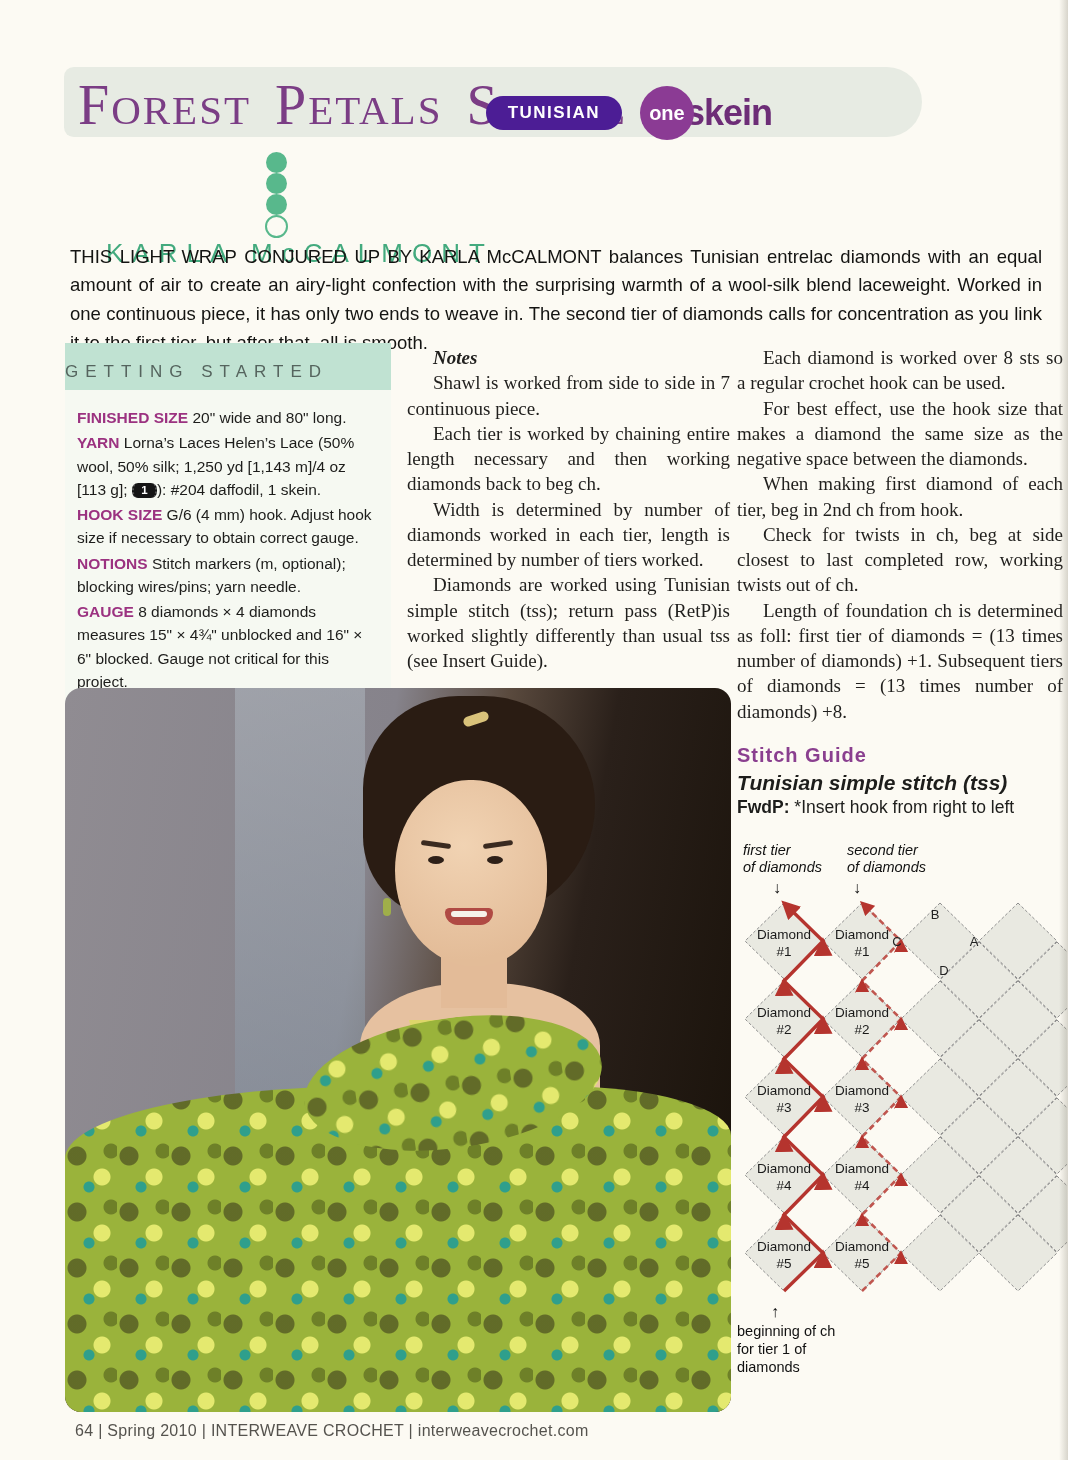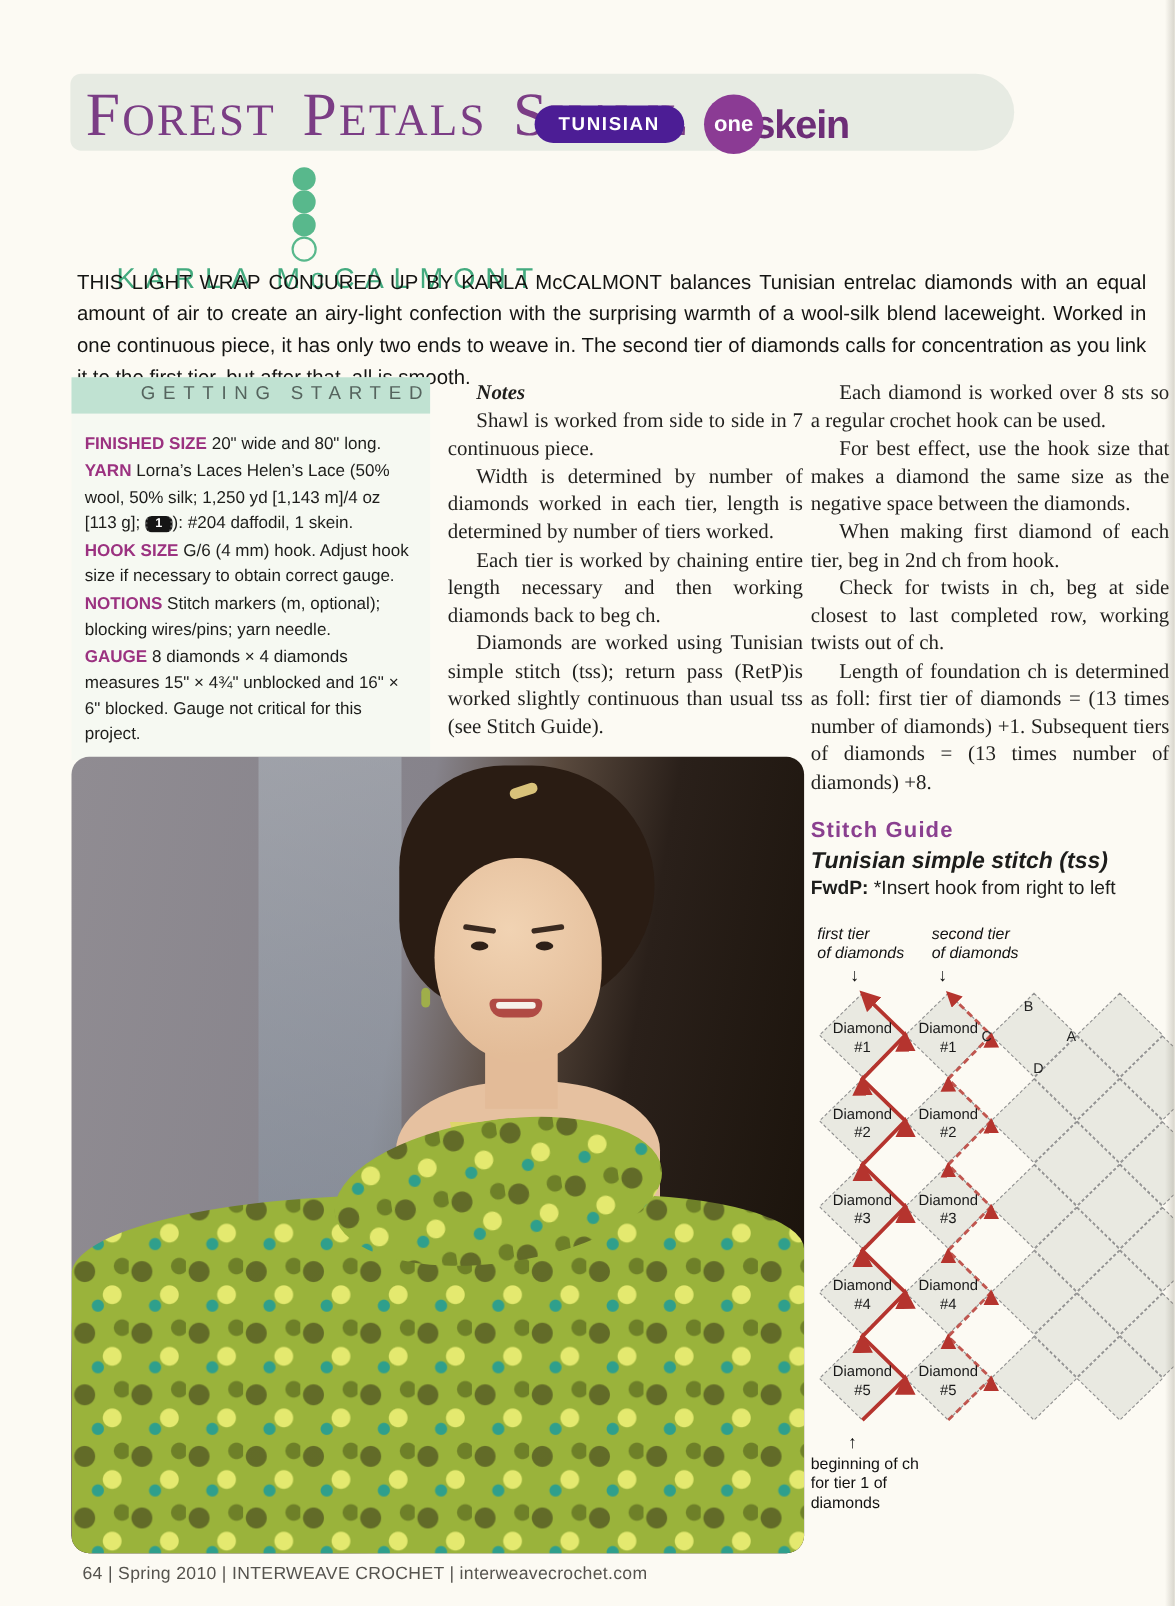--- a/index.html
+++ b/index.html
@@ -44,22 +44,22 @@
   .author-name{margin-left:34px; font-size:26px; letter-spacing:9px; color:#43aa7e;}
 
   .intro{
     position:absolute; left:70px; top:224px; width:972px;
     font-size:18.5px; line-height:1.55; color:#141412; text-align:justify;
   }
 
   
   .gs-box{position:absolute; left:65px; top:343px; width:326px; min-height:336px; background:#f6f9f2;}
   .gs-head{
-    background:#c0e2d2; color:#55645e; text-align:right;
-    font-size:17px; letter-spacing:7px; padding:5px 0 8px;
+    background:#c0e2d2; color:#55645e; text-align:left;
+    font-size:17px; letter-spacing:7px; padding:19px 0 8px;
   }
   .gs-body{padding:16px 14px 10px 12px; font-size:15.5px; line-height:1.5;}
   .gs-item{margin:0 0 2px;}
   .gs-label{color:#9b3280; font-weight:bold;}
   .yarn-badge{
     display:inline-block; background:#151515; color:#fff; font-size:11.5px; font-weight:bold;
     min-width:17px; text-align:center; border-radius:6px; padding:1px 2px;
     border-left:2px dotted #555; border-right:2px dotted #555; line-height:13px; vertical-align:1px;
   }
 
@@ -174,23 +174,23 @@
       <p class="gs-item"><span class="gs-label">YARN</span><span> Lorna’s Laces Helen’s Lace (50% wool, 50% silk; 1,250 yd [1,143 m]/4 oz [113 g]; </span><span class="yarn-badge">1</span><span>): #204 daffodil, 1 skein.</span></p>
       <p class="gs-item"><span class="gs-label">HOOK SIZE</span><span> G/6 (4 mm) hook. Adjust hook size if necessary to obtain correct gauge.</span></p>
       <p class="gs-item"><span class="gs-label">NOTIONS</span><span> Stitch markers (m, optional); blocking wires/pins; yarn needle.</span></p>
       <p class="gs-item"><span class="gs-label">GAUGE</span><span> 8 diamonds × 4 diamonds measures 15" × 4¾" unblocked and 16" × 6" blocked. Gauge not critical for this project.</span></p>
     </div>
   </div>
 
   <div class="notes-col col-serif">
     <p class="notes-head">Notes</p>
     <p>Shawl is worked from side to side in 7 continuous piece.</p>
+    <p>Each tier is worked by chaining entire length necessary and then working diamonds back to beg ch.</p>
     <p>Width is determined by number of diamonds worked in each tier, length is determined by number of tiers worked.</p>
-    <p>Each tier is worked by chaining entire length necessary and then working diamonds back to beg ch.</p>
-    <p>Diamonds are worked using Tunisian simple stitch (tss); return pass (RetP)is worked slightly continuous than usual tss (see Stitch Guide).</p>
+    <p>Diamonds are worked using Tunisian simple stitch (tss); return pass (RetP)is worked slightly differently than usual tss (see Insert Guide).</p>
   </div>
 
   <div class="right-col">
     <div class="col-serif">
       <p>Each diamond is worked over 8 sts so a regular crochet hook can be used.</p>
       <p>For best effect, use the hook size that makes a diamond the same size as the negative space between the diamonds.</p>
       <p>When making first diamond of each tier, beg in 2nd ch from hook.</p>
       <p>Check for twists in ch, beg at side closest to last completed row, working twists out of ch.</p>
       <p>Length of foundation ch is determined as foll: first tier of diamonds = (13 times number of diamonds) +1. Subsequent tiers of diamonds = (13 times number of diamonds) +8.</p>
     </div>

